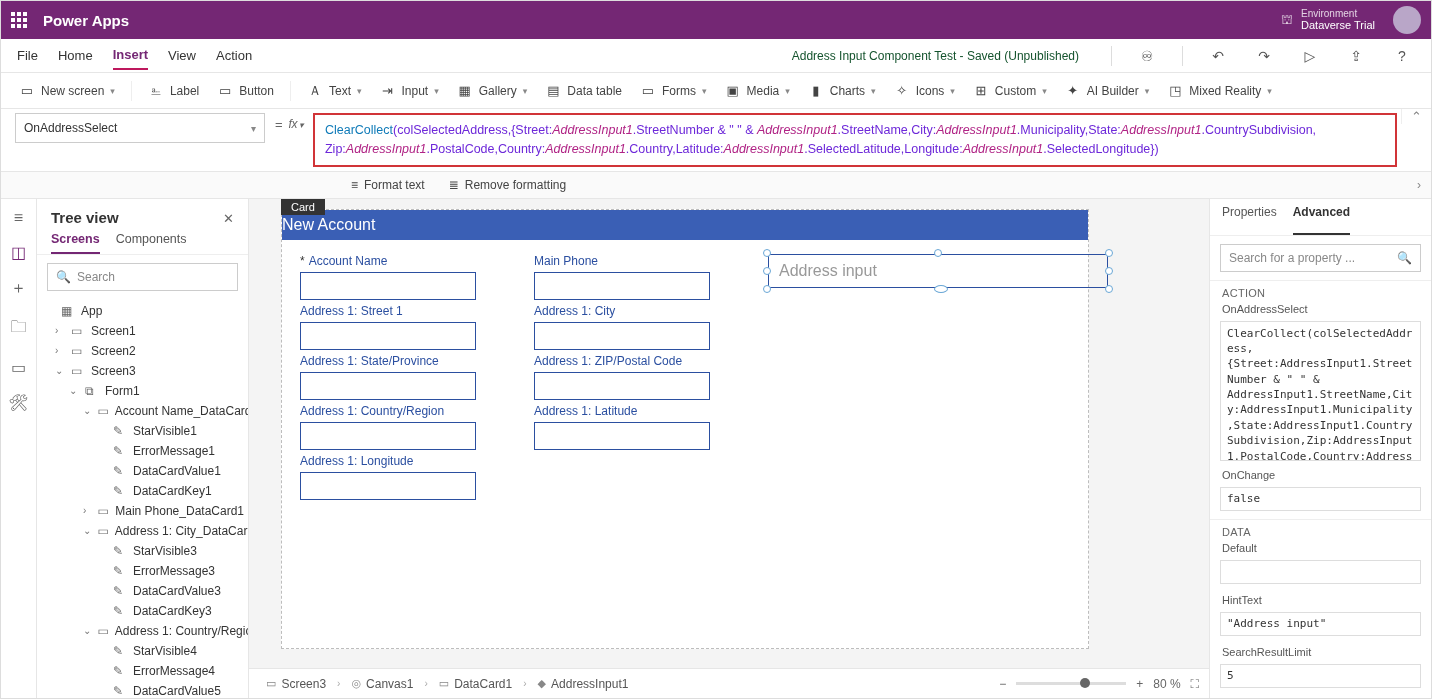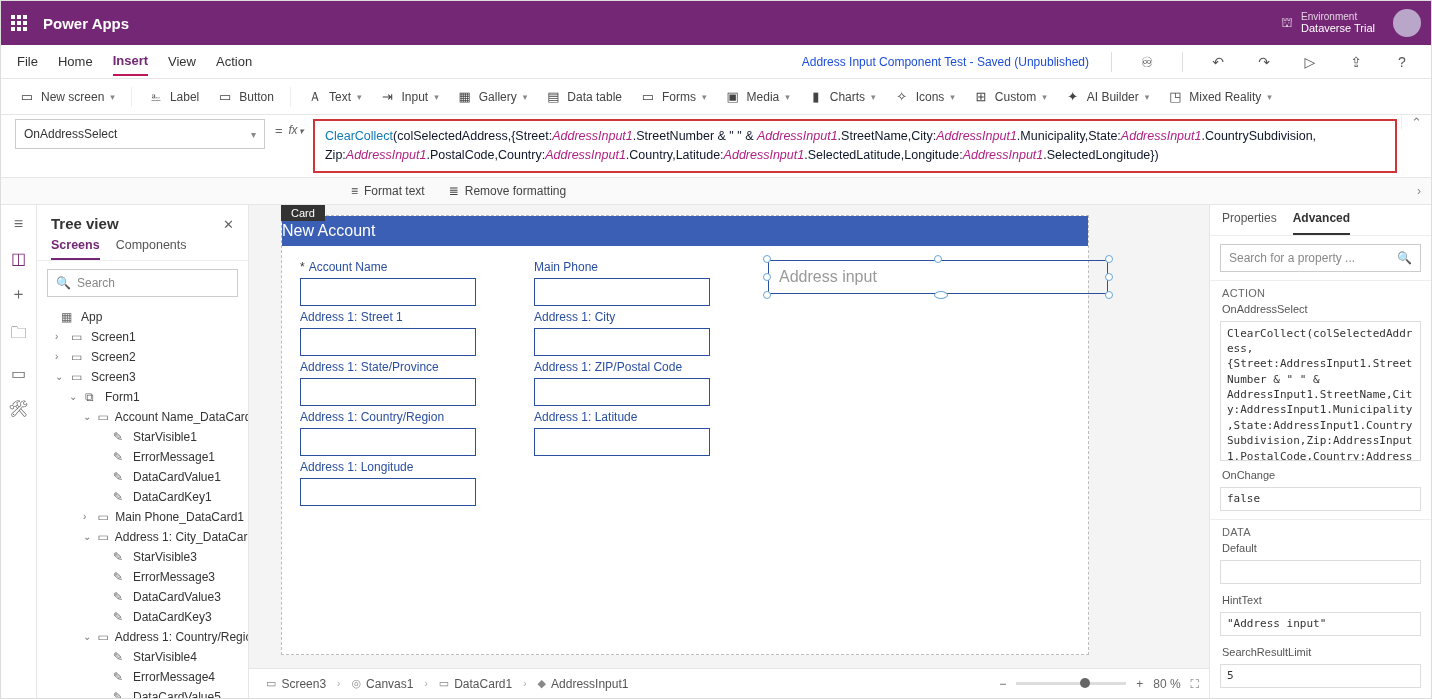--- a/index.html
+++ b/index.html
@@ -1,44 +1,44 @@
 <!DOCTYPE html>
 <html><head>
 <meta charset="utf-8">
 <style>
 *{box-sizing:border-box;margin:0;padding:0;font-family:"Segoe UI",Arial,sans-serif}
 body{background:#f8f8f8;font-size:13px;color:#333;overflow:hidden}
 .app{display:flex;flex-direction:column;height:699px;width:1432px;border:1px solid #ddd}
-.titlebar{background:#742774;color:#fff;height:44px;display:flex;align-items:center;padding:0 10px}
+.titlebar{background:#742774;color:#fff;height:38px;display:flex;align-items:center;padding:0 10px}
 .waffle{width:16px;height:16px;display:grid;grid-template-columns:repeat(3,4px);grid-template-rows:repeat(3,4px);gap:2px;margin-right:16px}
 .waffle span{background:#fff}
 .titlebar .app-name{font-size:15px;font-weight:600}
 .titlebar .spacer{flex:1}
 .env{display:flex;flex-direction:column;font-size:11px;margin-right:18px;line-height:1.1}
 .env .env-lbl{opacity:.8;font-size:10px}
 .avatar{width:28px;height:28px;border-radius:50%;background:#b9a6c8}
 .menubar{background:#fff;height:34px;display:flex;align-items:center;padding:0 16px;gap:20px;border-bottom:1px solid #e6e6e6;font-size:13px}
 .menubar .mi{color:#333;cursor:pointer;padding:6px 0}
 .menubar .mi.active{color:#742774;font-weight:600;border-bottom:2px solid #be185d}
 .menubar .spacer{flex:1}
-.menubar .status{color:#1d4ed8;font-size:12px;}
+.menubar .status{color:#14532d;font-size:12px;margin-right:10px}
 .menubar .ibtn{width:26px;height:26px;display:flex;align-items:center;justify-content:center;color:#555;cursor:pointer;font-size:14px}
 .menubar .divider{width:1px;height:20px;background:#ddd;margin:0 2px}
 .toolbar{background:#fff;height:36px;display:flex;align-items:center;padding:0 16px;gap:14px;border-bottom:1px solid #e6e6e6;color:#444}
 .tbtn{display:flex;align-items:center;gap:6px;font-size:12px;cursor:pointer;padding:4px 2px}
 .tbtn .caret{font-size:9px;color:#888}
 .tico{width:16px;height:16px;display:inline-flex;align-items:center;justify-content:center;font-size:13px}
 .propbar{background:#fff;display:flex;align-items:flex-start;border-bottom:1px solid #e6e6e6}
 .prop-dd{width:250px;height:30px;border:1px solid #ccc;display:flex;align-items:center;padding:0 8px;margin:4px 10px 4px 14px;font-size:12px;justify-content:space-between}
 .eq{padding:8px 6px 0 0;color:#666}
 .fx{font-style:italic;font-size:12px;color:#666;padding:8px 10px 0 0;position:relative;letter-spacing:-.5px}
 .fx .car{font-size:9px;margin-left:2px}
 .formula-box{flex:1;border:2px solid #d13438;background:#fff;padding:6px 10px;font-family:Consolas,monospace;font-size:12.5px;line-height:1.5;margin:4px 4px 4px 0;white-space:normal;word-break:break-word}
 .fb-chev{width:30px;display:flex;align-items:center;justify-content:center;color:#888;border-left:1px solid #eee;cursor:pointer}
-.fn{color:#0e7ab8}.rec{color:#0f172a}.it{color:#b02385;font-style:italic}
+.fn{color:#0e7ab8}.rec{color:#6d28d9}.it{color:#b02385;font-style:italic}
 .fmtbar{background:#fafafa;border-bottom:1px solid #e6e6e6;padding:6px 0 6px 350px;display:flex;gap:24px;font-size:12px;color:#444;position:relative}
 .fmtbar .rarrow{position:absolute;right:10px;top:6px;color:#888;cursor:pointer}
 .fmtbar .fbtn{display:flex;align-items:center;gap:6px;cursor:pointer}
 .body{flex:1;display:flex;overflow:hidden;min-height:0}
 .rail{width:36px;background:#fff;border-right:1px solid #e6e6e6;display:flex;flex-direction:column;align-items:center;padding-top:10px;gap:16px;color:#666}
 .rail .ri{cursor:pointer;font-size:16px}
 .tree{width:212px;background:#fff;border-right:1px solid #e6e6e6;display:flex;flex-direction:column;min-height:0}
 .tree-hd{display:flex;align-items:flex-end;justify-content:space-between;padding:10px 14px 2px}
 .tree-hd h3{font-size:15px;font-weight:600}
 .tree-hd .x{cursor:pointer;color:#666}
@@ -69,21 +69,21 @@
 .bcrumb{background:#fff;border-top:1px solid #e6e6e6;height:30px;display:flex;align-items:center;padding:0 10px;font-size:12px;color:#555;gap:4px}
 .bc{display:flex;align-items:center;gap:5px;padding:0 6px;border:1px solid transparent;cursor:pointer}
 .bc .ci{font-size:11px;color:#888}
 .bcar{color:#aaa;font-size:10px}
 .bcrumb .spacer{flex:1}
 .zoom{display:flex;align-items:center;gap:10px;color:#666}
 .zoom .track{width:110px;height:3px;background:#ddd;position:relative}
 .zoom .track .knob{position:absolute;left:64px;top:-4px;width:10px;height:10px;border-radius:50%;background:#666}
 .props{width:222px;background:#fff;border-left:1px solid #e6e6e6;display:flex;flex-direction:column;font-size:12px;min-height:0}
 .ptabs{display:flex;gap:16px;padding:6px 12px 0;border-bottom:1px solid #eee}
-.ptabs .pt{padding-bottom:8px;cursor:pointer;color:#555}
+.ptabs .pt{padding-bottom:14px;cursor:pointer;color:#555}
 .ptabs .pt.active{color:#333;border-bottom:2px solid #333;font-weight:600}
 .psearch{margin:8px 10px;border:1px solid #ccc;height:28px;display:flex;align-items:center;padding:0 8px;color:#888;justify-content:space-between}
 .psec{padding:6px 12px 2px;font-size:11px;color:#666;border-top:1px solid #eee;letter-spacing:.3px}
 .pprop{padding:2px 12px 4px;font-size:11px;color:#555}
 .pcode{margin:2px 10px 6px;border:1px solid #ddd;font-family:Consolas,monospace;font-size:11px;padding:4px 6px;max-height:140px;overflow:auto;line-height:1.4;color:#333;white-space:pre-wrap;word-break:break-word}
 .pin{margin:2px 10px 8px;border:1px solid #ddd;height:24px;padding:0 6px;font-family:Consolas,monospace;font-size:11px;display:flex;align-items:center}
 </style>
 </head>
 <body>
 

